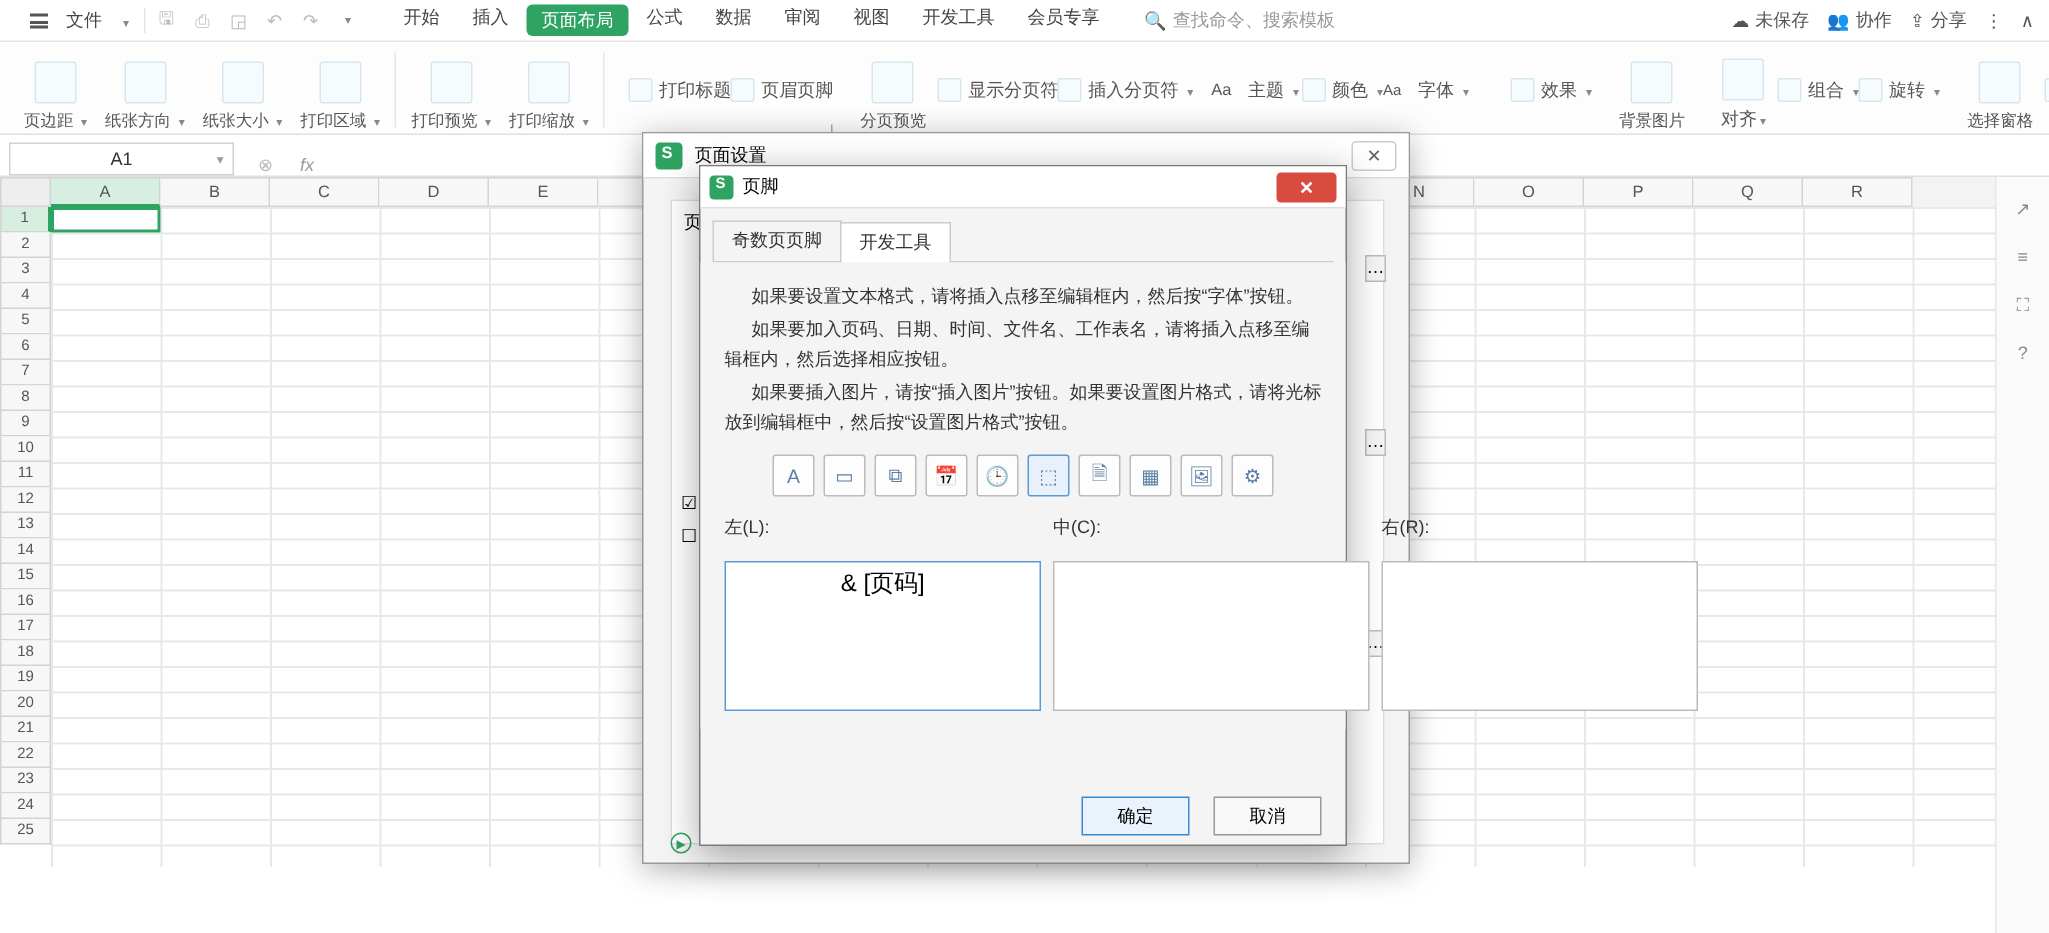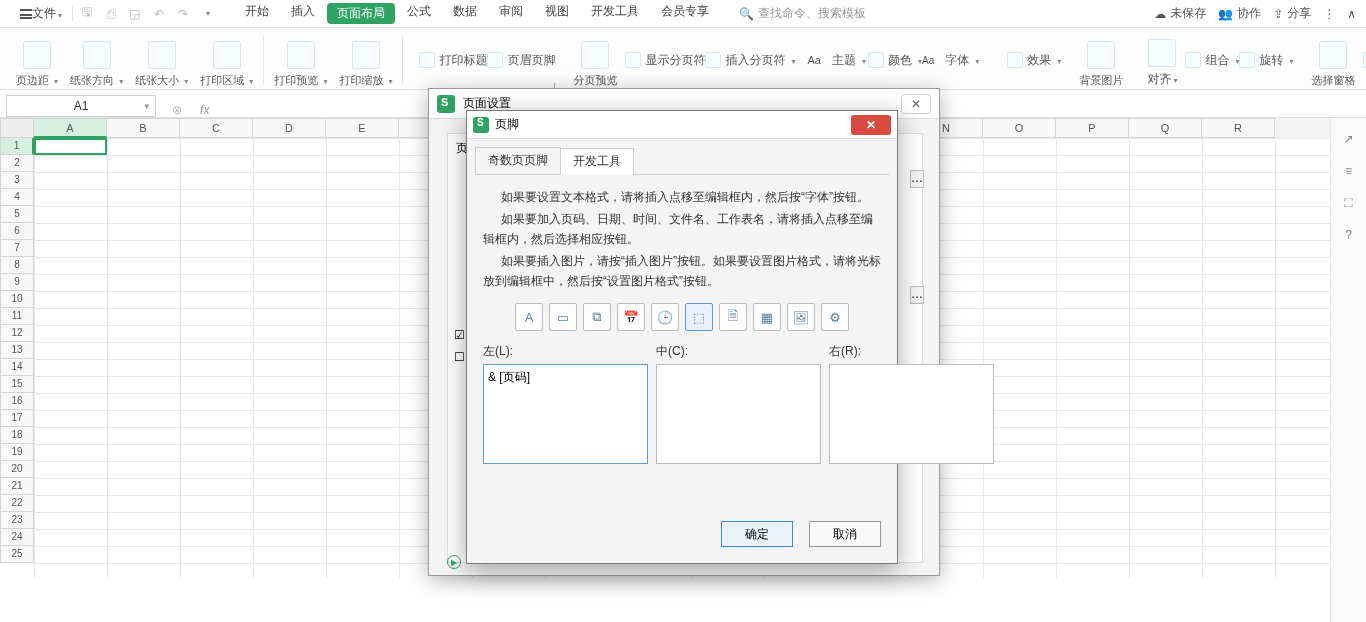--- a/index.html
+++ b/index.html
@@ -1,21 +1,21 @@
 <!DOCTYPE html>
 <html><head>
 <meta charset="utf-8">
 <style>
 * { box-sizing: border-box; margin: 0; padding: 0; font-family: "Microsoft YaHei", sans-serif; font-size: 12px; }
 body { width: 1366px; height: 622px; background: #fff; overflow: hidden; position: relative; }
 
 
 .topbar { height: 28px; display: flex; align-items: center; padding: 0 10px; border-bottom: 1px solid #e5e5e5; }
 .topbar .menu-item { padding: 0 10px; color: #444; cursor: pointer; }
-.topbar .menu-item.file { display:flex; align-items:center; gap:0; border-right:1px solid #e5e5e5; padding-right:10px;}
+.topbar .menu-item.file { display:flex; align-items:center; gap:12px; border-right:1px solid #e5e5e5; padding-right:10px;}
 .topbar .menu-item.active { background: #2ea362; color: #fff; border-radius: 4px; padding: 2px 10px; }
 .topbar .qa-icons { display:flex; gap:8px; color:#bbb; margin-left:6px; }
 .topbar .qa-icons span { width:16px; height:16px; display:flex; align-items:center; justify-content:center;}
 .topbar .spacer { flex: 1; }
 .topbar .search { color:#999; display:flex; align-items:center; gap:4px; margin-left:20px;}
 .topbar .right-group { display:flex; align-items:center; gap:12px; color:#555; }
 .topbar .right-group span { display:flex; align-items:center; gap:4px;}
 .icon-caret::after { content:"▾"; font-size:8px; color:#888; margin-left:2px;}
 
 
@@ -79,22 +79,22 @@
 .dlg-inner .tabs { display:flex; height:28px; margin:8px 8px 0 8px; border-bottom:1px solid #ccc;}
 .dlg-inner .tab { padding:4px 12px; border:1px solid #ccc; border-bottom:none; background:#f4f4f4; margin-right:-1px; color:#333; font-size:12px;}
 .dlg-inner .tab.active { background:#fff; position:relative; top:1px;}
 .dlg-inner .content { padding:12px 16px; background:#f4f4f4;}
 .dlg-inner .instr { font-size:12px; color:#333; line-height:20px; text-indent:1.5em; margin-bottom:2px;}
 .dlg-inner .toolbar { display:flex; justify-content:center; gap:6px; margin:12px 0;}
 .dlg-inner .tbtn { width:28px; height:28px; border:1px solid #bbb; background:#fdfdfd; border-radius:2px; display:flex; align-items:center; justify-content:center; color:#5b7fa4; font-size:13px;}
 .dlg-inner .tbtn.sel { border-color:#5b9bd5; background:#e8f1fb;}
 .dlg-inner .cols { display:flex; gap:8px; margin-top:6px;}
 .dlg-inner .col { flex:1; display:flex; flex-direction:column;}
-.dlg-inner .col label { font-size:12px; color:#333; margin-bottom:4px;}
-.dlg-inner .col .ta { height:100px; border:1px solid #bbb; background:#fff; padding:4px; font-size:12px; resize:none;}
+.dlg-inner .col label { font-size:12px; color:#333; margin-bottom:14px;}
+.dlg-inner .col .ta { height:100px; border:1px solid #bbb; background:#fff; padding:4px; font-size:16px; resize:none;text-align:center;}
 .dlg-inner .col .ta.active { border:1px solid #5b9bd5;}
 .dlg-inner .dbtns { display:flex; justify-content:flex-end; gap:16px; padding:12px 16px;}
 .dlg-inner .dbtn { width:72px; height:26px; border:1px solid #999; background:#f8f8f8; display:flex; align-items:center; justify-content:center;margin-top:33px;}
 .dlg-inner .dbtn.primary { border:1px solid #3b8bd4; background:#eaf3fc;}
 
 .ham { display:inline-block; width:12px; height:10px; border-top:2px solid #555; border-bottom:2px solid #555; position:relative;}
 .ham::after{content:""; position:absolute; left:0; top:3px; width:12px; height:2px; background:#555;}
 </style>
 </head>
 <body>

